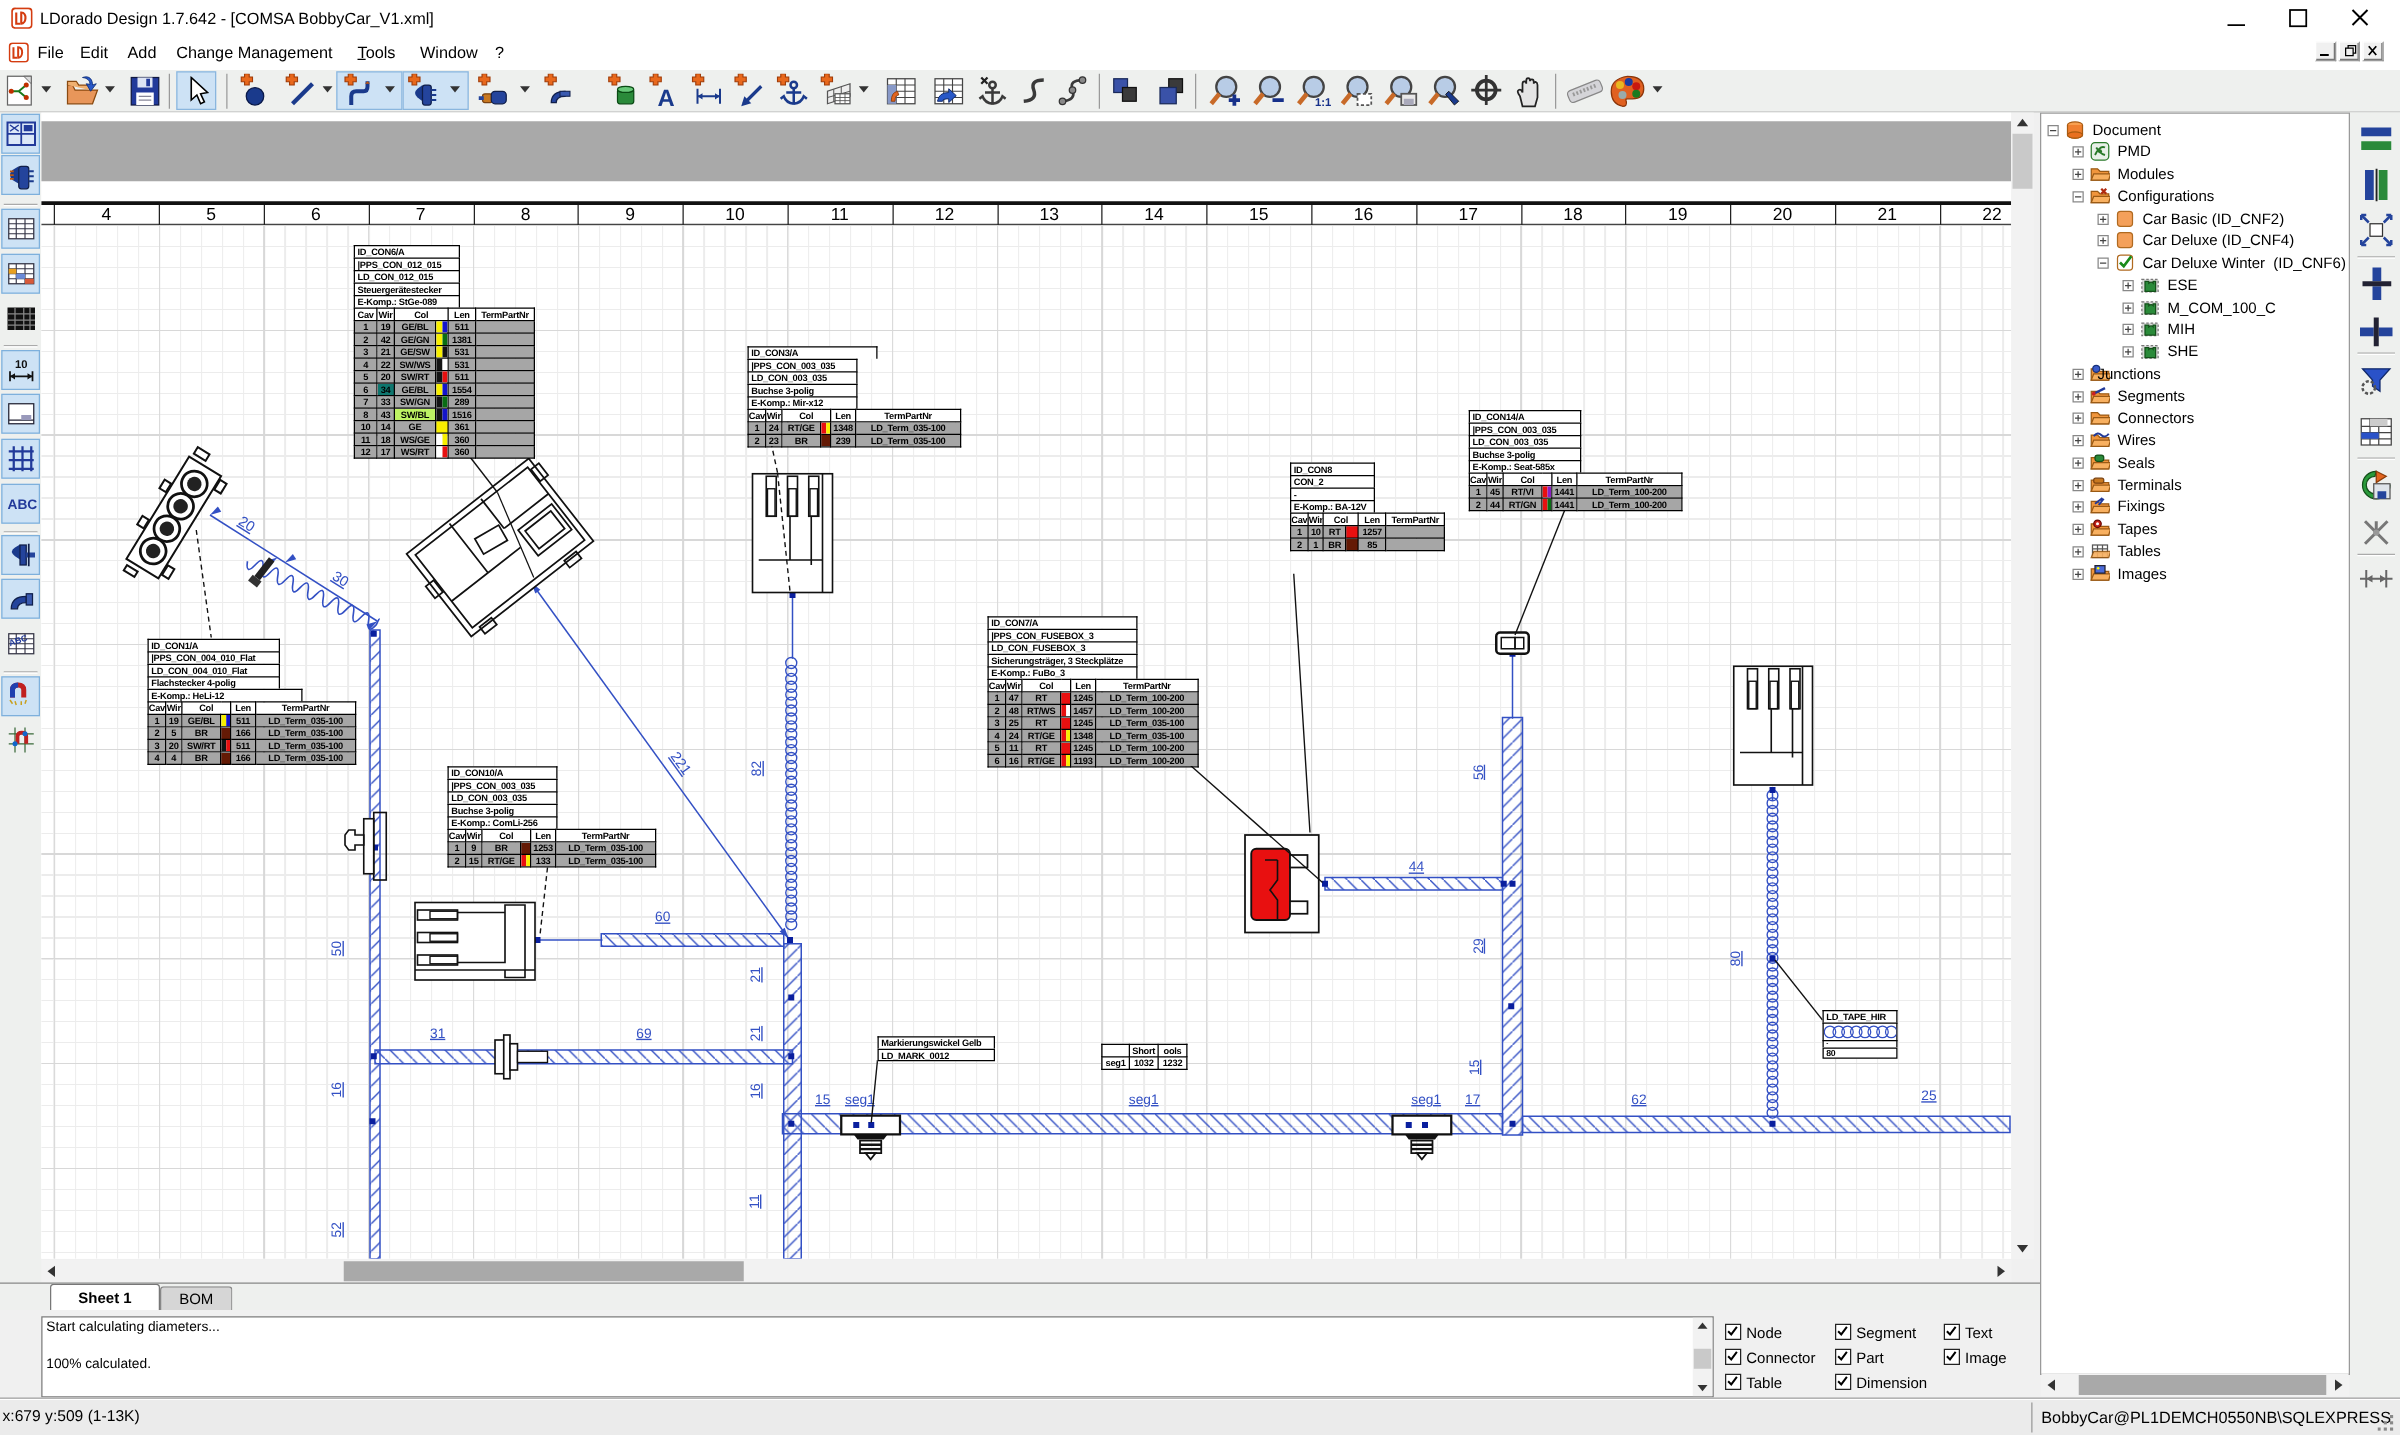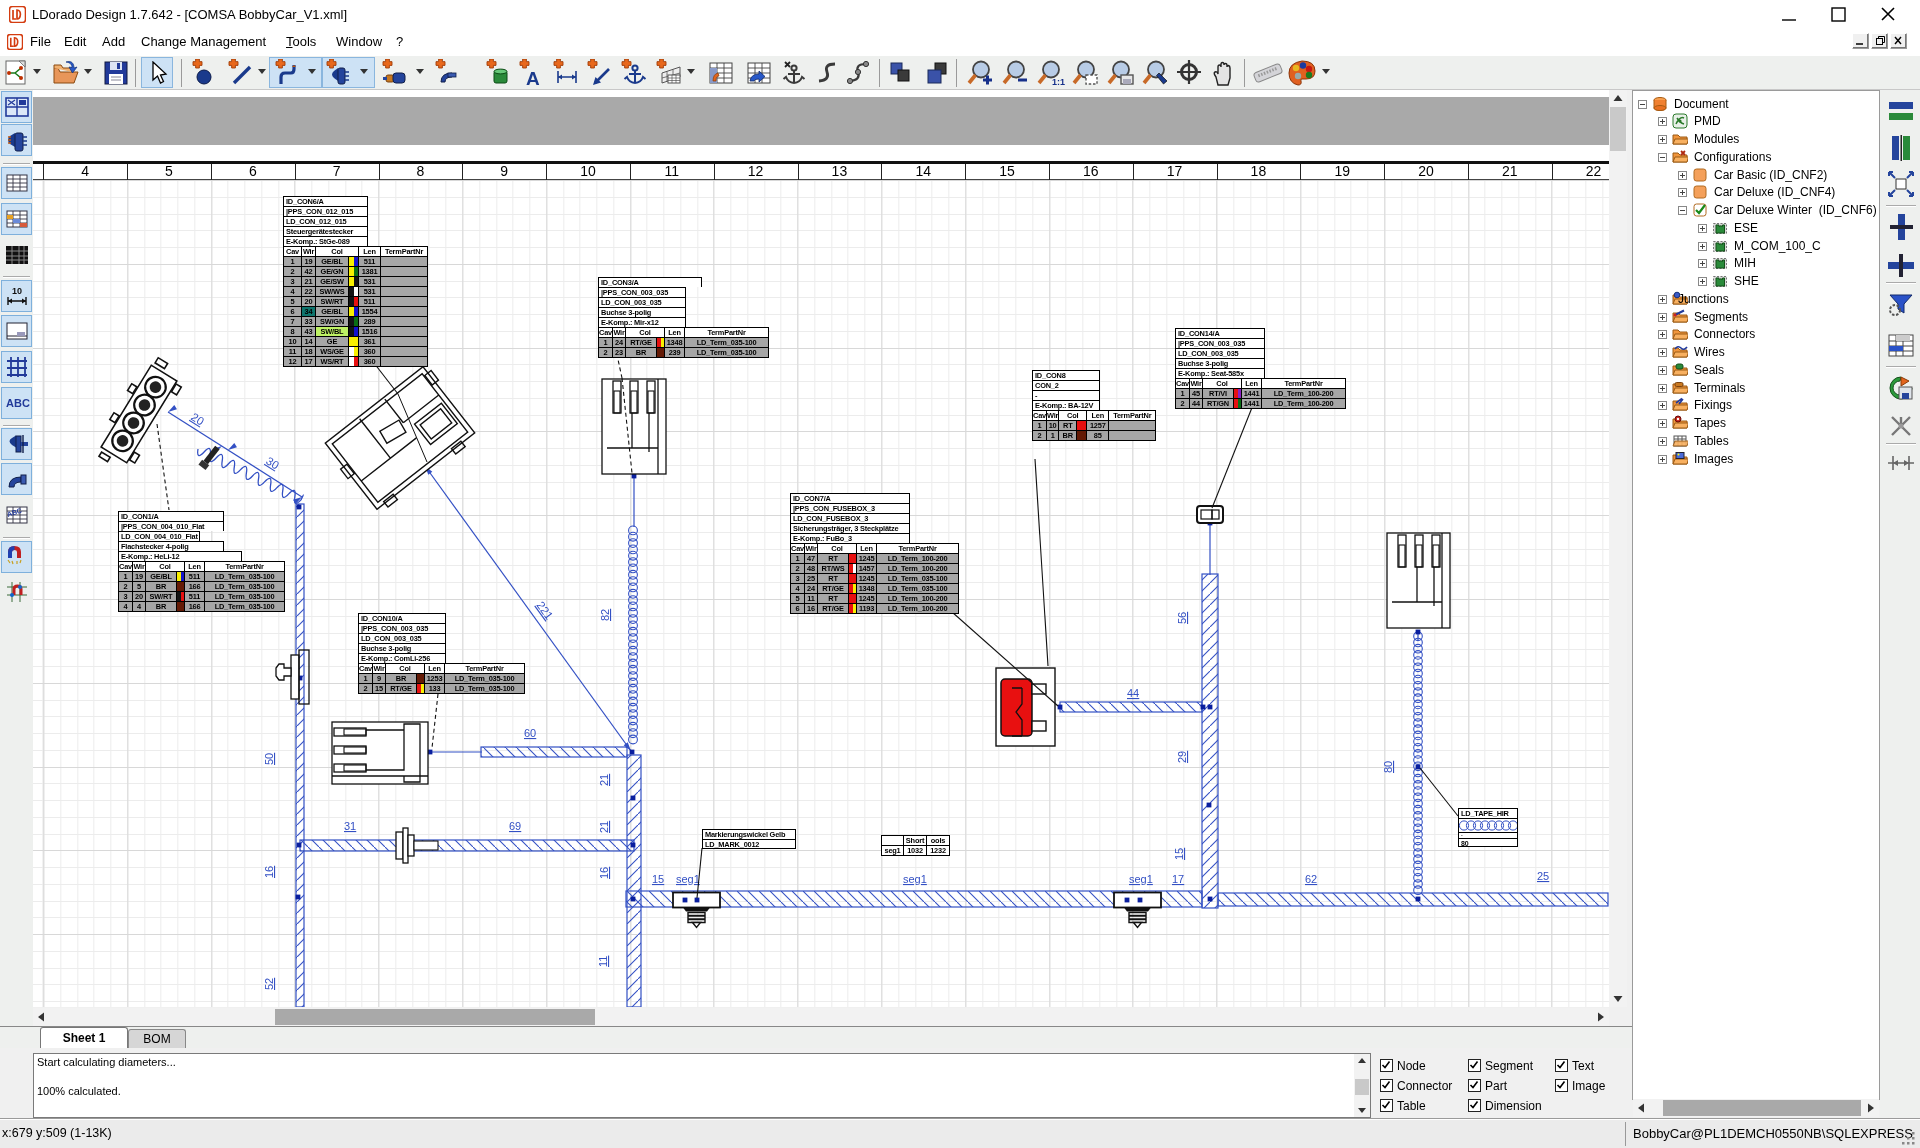--- a/index.html
+++ b/index.html
@@ -866,21 +866,21 @@
             <td style="width:8px;background:#641a05"></td>
             <td style="width:20px;background:#a6a6a6">239</td>
             <td style="width:84px;background:#a6a6a6">LD_Term_035-100</td>
           </tr>
         </tbody>
       </table>
     </div>
 <div class="tbl" style="left:85px;top:421px">
       <div class="hr" style="width:106px">ID_CON1/A</div>
       <div class="hr" style="width:106px">|PPS_CON_004_010_Flat</div>
-      <div class="hr" style="width:82px">LD_CON_004_010_Flat</div>
+      <div class="hr" style="width:106px">LD_CON_004_010_Flat</div>
       <div class="hr" style="width:106px">Flachstecker 4-polig</div>
       <div class="hr" style="width:124px">E-Komp.: HeLi-12</div>
       <table style="border-collapse:collapse">
         <tbody>
           <tr>
             <td style="width:14px;background:#fff">Cav</td>
             <td style="width:13px;background:#fff">Wir</td>
             <td style="width:39px;background:#fff" colspan="2">Col</td>
             <td style="width:20px;background:#fff">Len</td>
             <td style="width:80px;background:#fff">TermPartNr</td>

